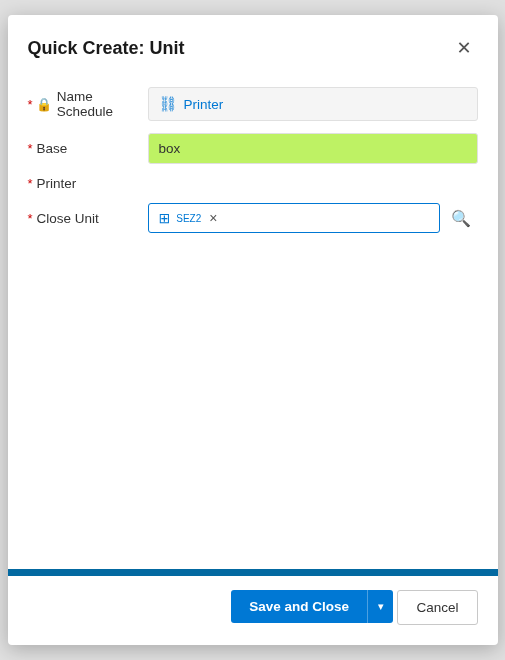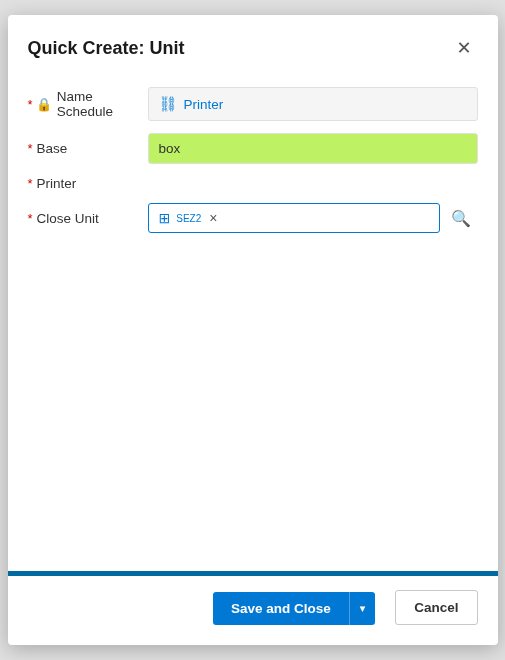--- a/index.html
+++ b/index.html
@@ -164,25 +164,25 @@
       background: none;
       border: none;
       cursor: pointer;
       color: #555;
       font-size: 16px;
       padding: 4px 6px;
     }
 
     .dialog-footer {
       display: flex;
-      align-items: flex-end;
+      align-items: flex-start;
       justify-content: flex-end;
       padding: 14px 20px 20px 20px;
-      gap: 20px;
-      border-top: 5px solid #0369a1;
+      gap: 4px;
+      border-top: 7px solid #0369a1;
       margin-top: auto;
     }
 
     .btn-save-group {
       display: flex;
       align-items: stretch;
     }
 
     .btn-save {
       background: #0078d4;
@@ -210,21 +210,21 @@
     }
 
     .btn-cancel {
       background: #fff;
       color: #333;
       border: 1.5px solid #c8c8c8;
       padding: 9px 18px;
       font-size: 13.5px;
       cursor: pointer;
       border-radius: 3px;
-      font-weight: 700;
+      font-weight: 400;
     }
 
     .spacer {
       flex: 1;
       min-height: 200px;
     }
   </style>
 </head>
 <body>
 

